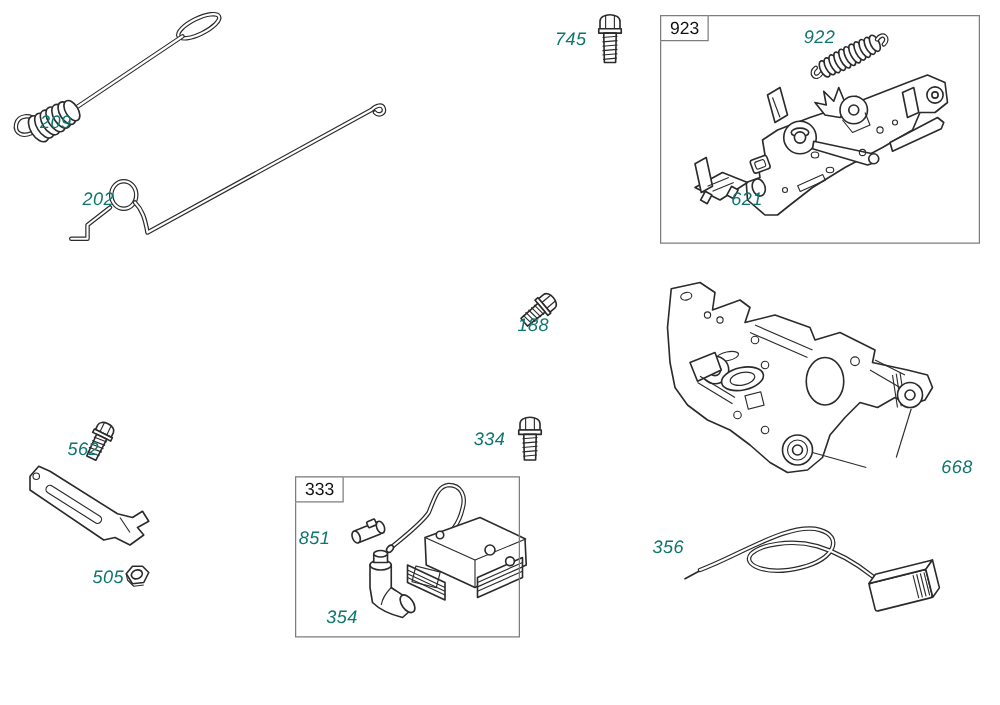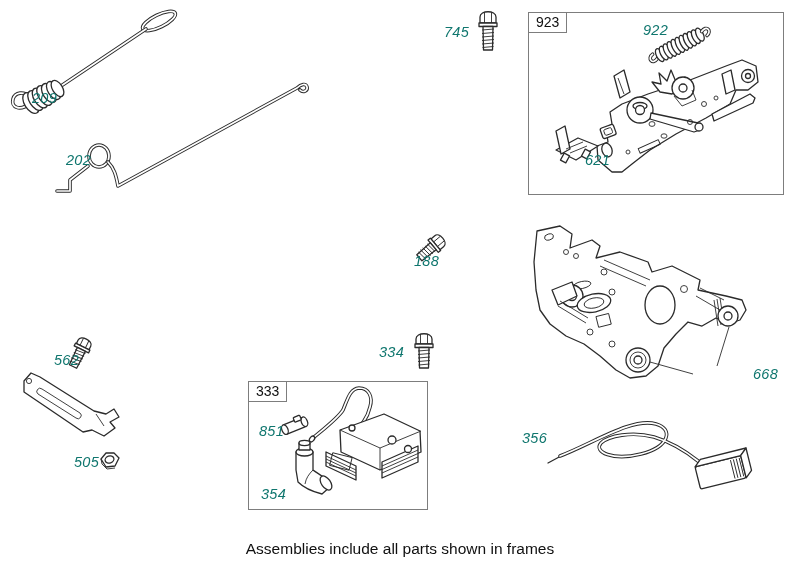--- a/index.html
+++ b/index.html
@@ -275,32 +275,31 @@
         <line class="thin" x1="736" y1="463" x2="736" y2="482"></line>
         <line class="thin" x1="739" y1="463" x2="739" y2="482"></line>
         <line class="thin" x1="742" y1="463" x2="742" y2="482"></line>
       </g>
     </g>
   </svg>
 
   <div class="frame" style="left:528px;top:12px;width:254px;height:181px;">
     <div class="frame-tag">923</div>
   </div>
-  <div class="frame" style="left:248px;top:381px;width:178px;height:127px;text-decoration:underline;">
+  <div class="frame" style="left:236px;top:381px;width:178px;height:127px;text-decoration:underline;">
     <div class="frame-tag">333</div>
   </div>
 
   <div class="part-label" style="left:32px;top:62px;margin-top:28px;">209</div>
   <div class="part-label" style="left:54px;top:152px;margin-left:12px;">202</div>
   <div class="part-label" style="left:444px;top:24px;">745</div>
   <div class="part-label" style="left:643px;top:22px;">922</div>
   <div class="part-label" style="left:541px;top:152px;margin-left:44px;">621</div>
   <div class="part-label" style="left:414px;top:253px;">188</div>
   <div class="part-label" style="left:733px;top:366px;margin-left:20px;">668</div>
   <div class="part-label" style="left:54px;top:352px;text-align:right;">562</div>
   <div class="part-label" style="left:74px;top:454px;">505</div>
   <div class="part-label" style="left:379px;top:344px;">334</div>
-  <div class="part-label" style="left:259px;top:423px;text-align:center;">851</div>
+  <div class="part-label" style="left:239px;top:423px;text-align:center;">851</div>
   <div class="part-label" style="left:261px;top:486px;">354</div>
   <div class="part-label" style="left:522px;top:430px;">356</div>
 
-  <div class="caption">Assemblies include all parts shown in frames</div>
 </div>
 
 </body></html>

